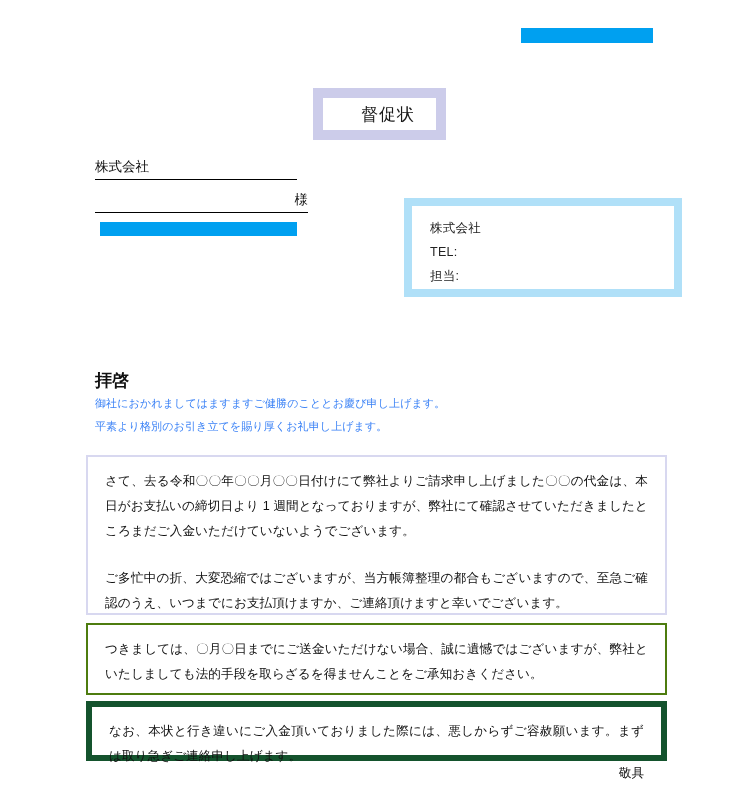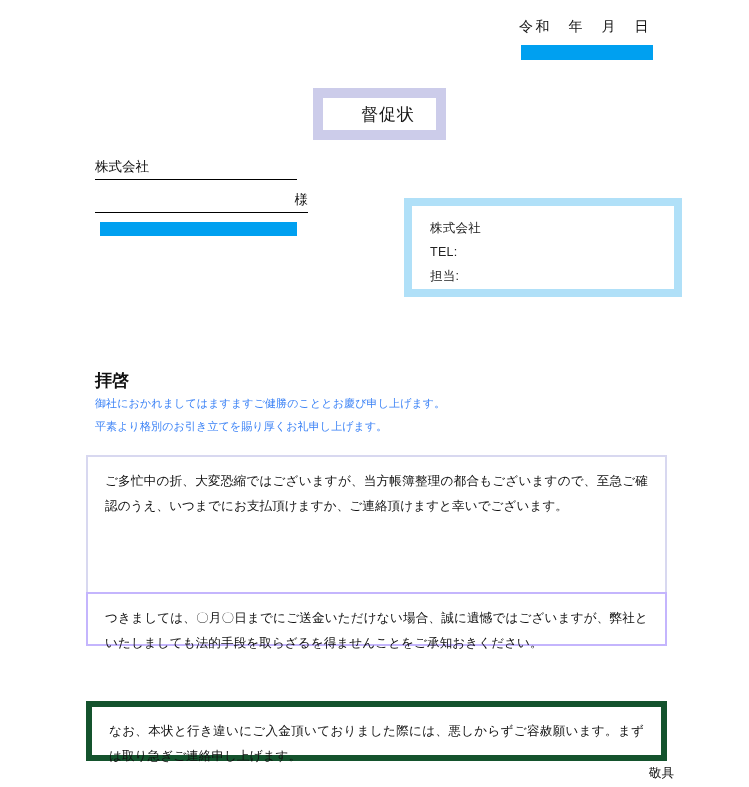--- a/index.html
+++ b/index.html
@@ -144,23 +144,23 @@
     box-sizing: border-box;
     background: #ffffff;
     padding: 12px 17px 10px 17px;
   }
   .box-purple {
     top: 455px;
     height: 160px;
     border: 2px solid #d8d8f0;
   }
   .box-pink {
-    top: 592px;
-    height: 54px;
-    border: 2px solid #c4b5fd;
+    top: 623px;
+    height: 72px;
+    border: 2px solid #4d7c0f;
   }
   .box-green {
     top: 701px;
     height: 60px;
     border: 6px solid #14532d;
   }
   .body-para {
     font-size: 12.6px;
     line-height: 25px;
     color: #111;
@@ -168,35 +168,34 @@
     text-justify: inter-character;
     letter-spacing: 0.005em;
   }
   .body-para + .body-para {
     margin-top: 22px;
   }
 
   
   .closing {
     position: absolute;
-    left: 102px;
+    left: 72px;
     top: 765px;
     width: 572px;
     text-align: right;
     font-size: 12.6px;
     color: #111;
   }
 </style>
 </head>
 <body>
 
 <div class="page">
 
   <div class="date-block">
-    <div class="date-line">令和　年　月　日</div>
     <div class="date-bar"></div>
   </div>
 
   <div class="title-box">
     <span class="title-text">督促状</span>
   </div>
 
   <div class="recipient">
     <div class="recip-line1">株式会社</div>
     <div class="recip-line2">様</div>
@@ -209,20 +208,21 @@
     <div class="sender-line">担当:</div>
   </div>
 
   <div class="greeting">
     <div class="greet-haikei">拝啓</div>
     <div class="greet-line">御社におかれましてはますますご健勝のこととお慶び申し上げます。</div>
     <div class="greet-line">平素より格別のお引き立てを賜り厚くお礼申し上げます。</div>
   </div>
 
   <div class="body-box box-purple">
+    <div class="body-para">さて、去る令和〇〇年〇〇月〇〇日付けにて弊社よりご請求申し上げました〇〇の代金は、本日がお支払いの締切日より 1 週間となっておりますが、弊社にて確認させていただきましたところまだご入金いただけていないようでございます。</div>
     <div class="body-para">ご多忙中の折、大変恐縮ではございますが、当方帳簿整理の都合もございますので、至急ご確認のうえ、いつまでにお支払頂けますか、ご連絡頂けますと幸いでございます。</div>
   </div>
 
   <div class="body-box box-pink">
     <div class="body-para">つきましては、〇月〇日までにご送金いただけない場合、誠に遺憾ではございますが、弊社といたしましても法的手段を取らざるを得ませんことをご承知おきください。</div>
   </div>
 
   <div class="body-box box-green">
     <div class="body-para">なお、本状と行き違いにご入金頂いておりました際には、悪しからずご容赦願います。まずは取り急ぎご連絡申し上げます。</div>
   </div>

